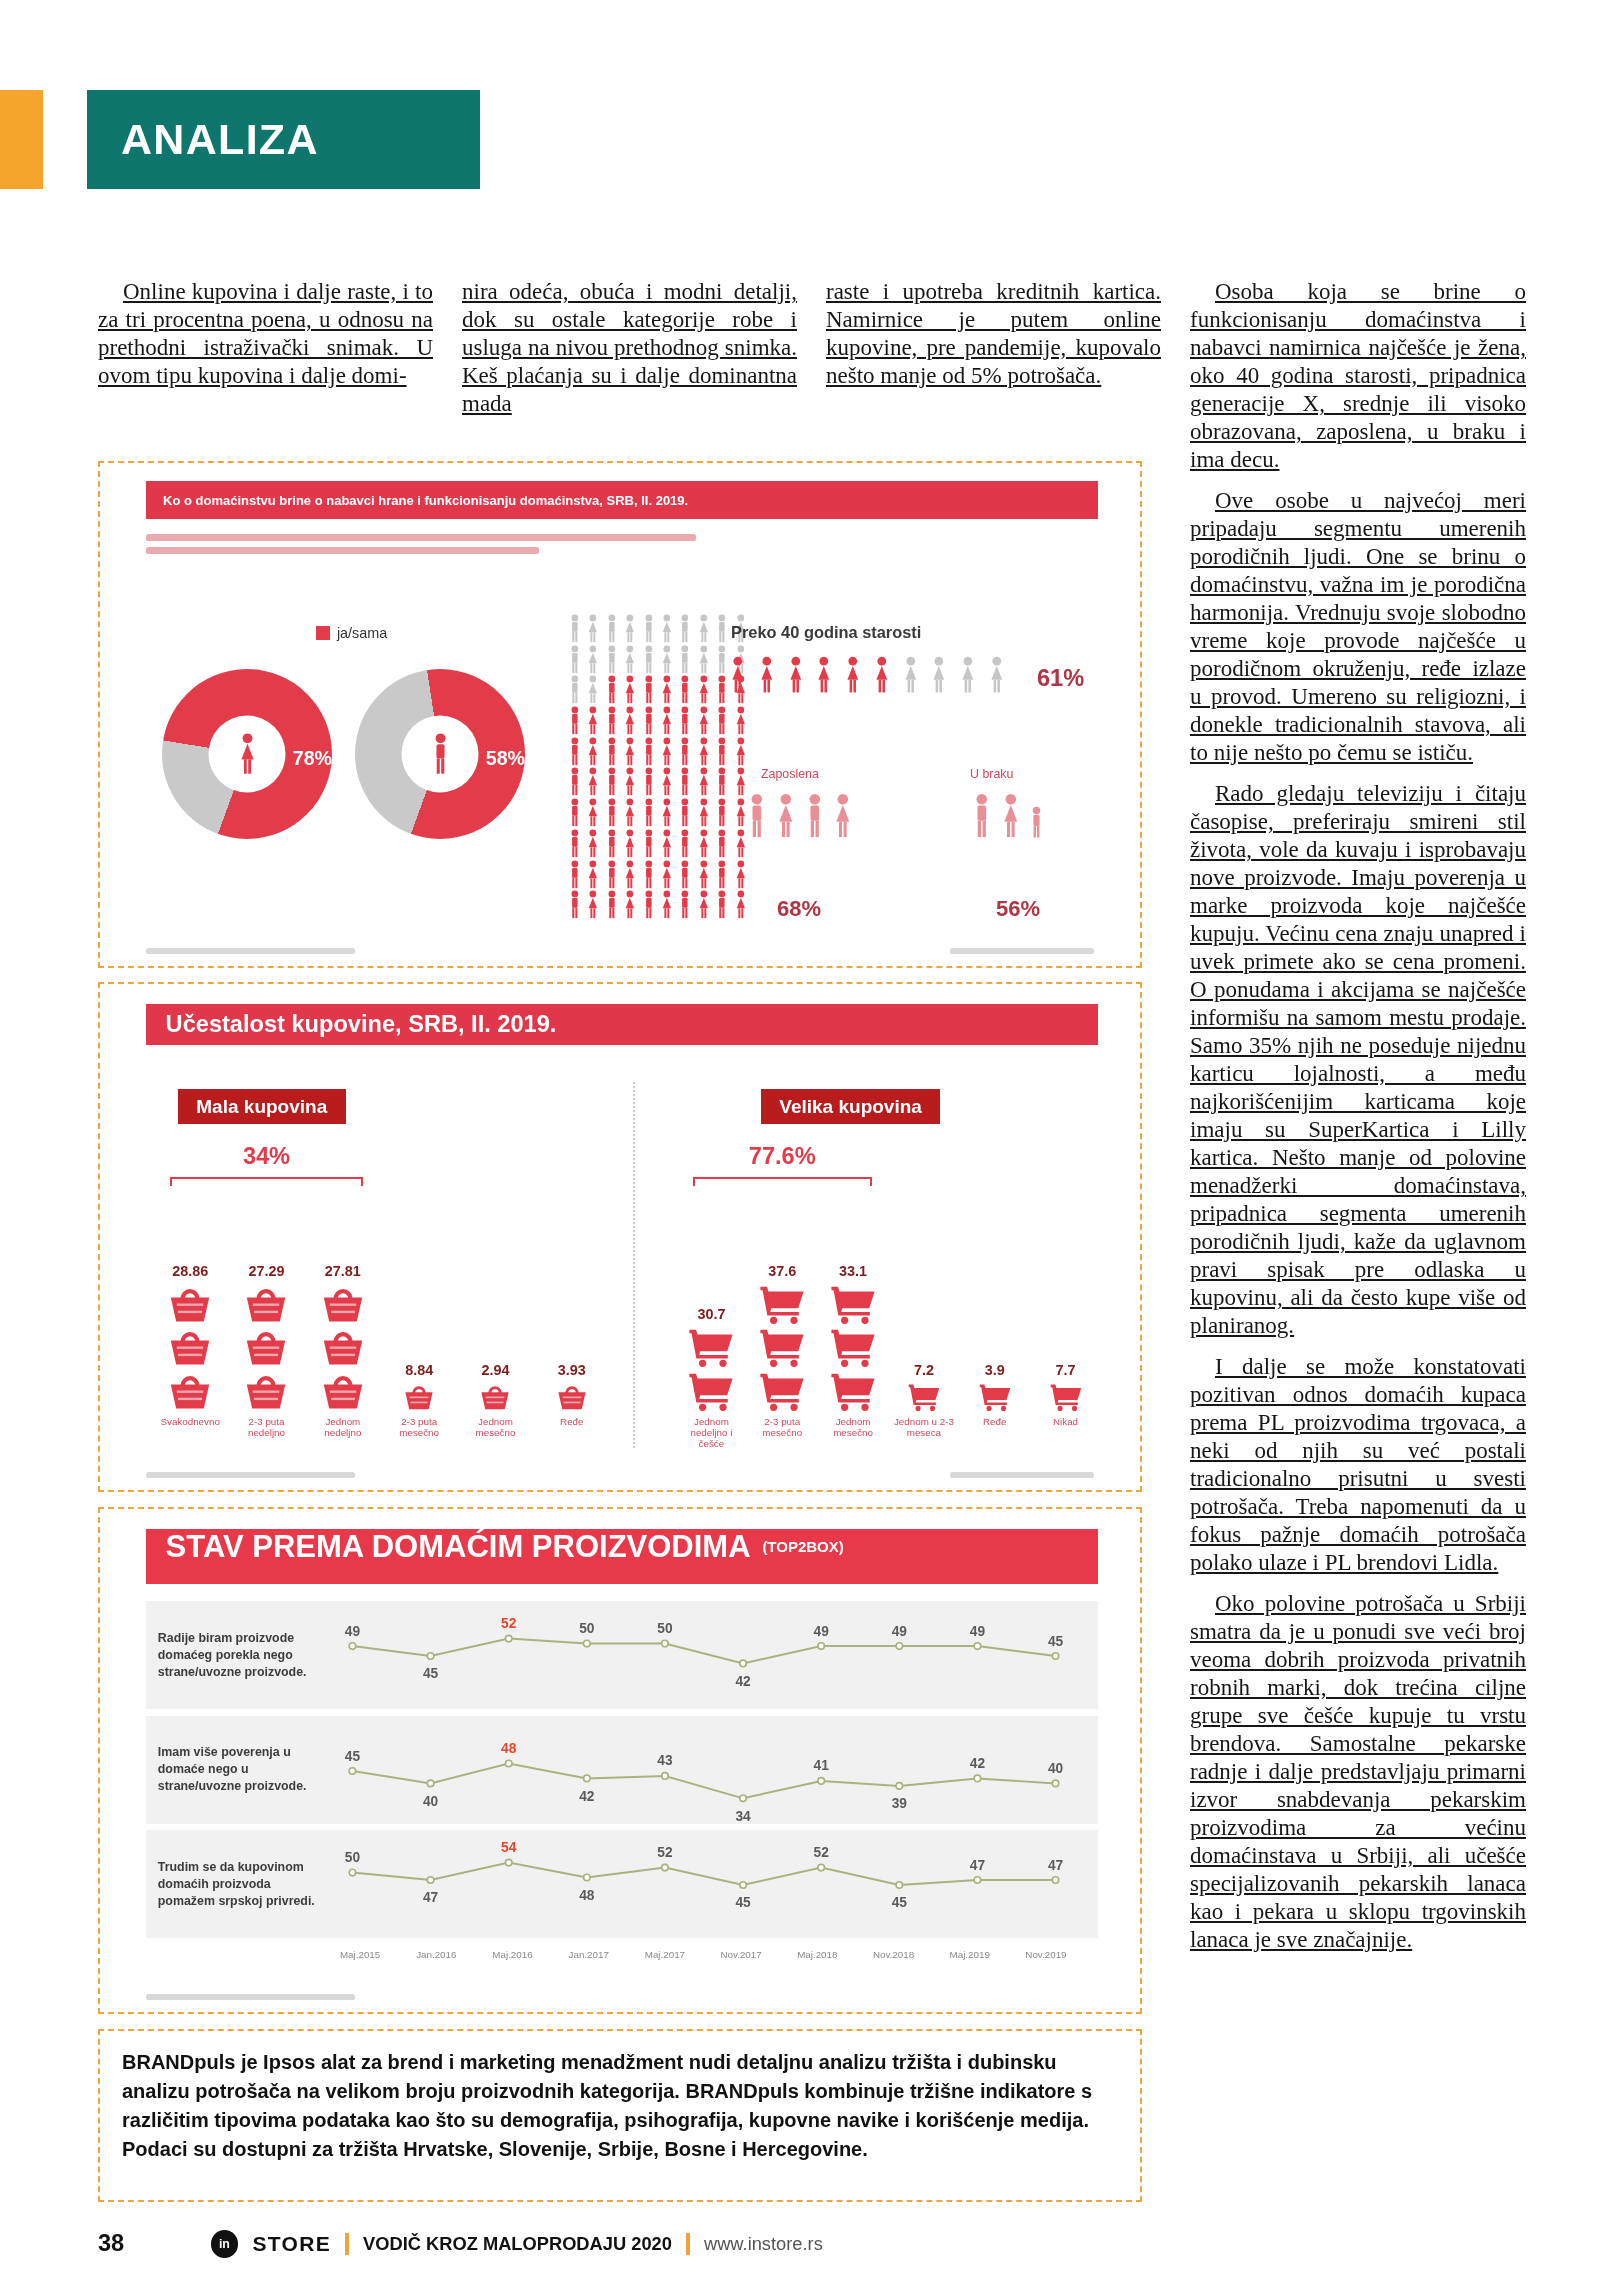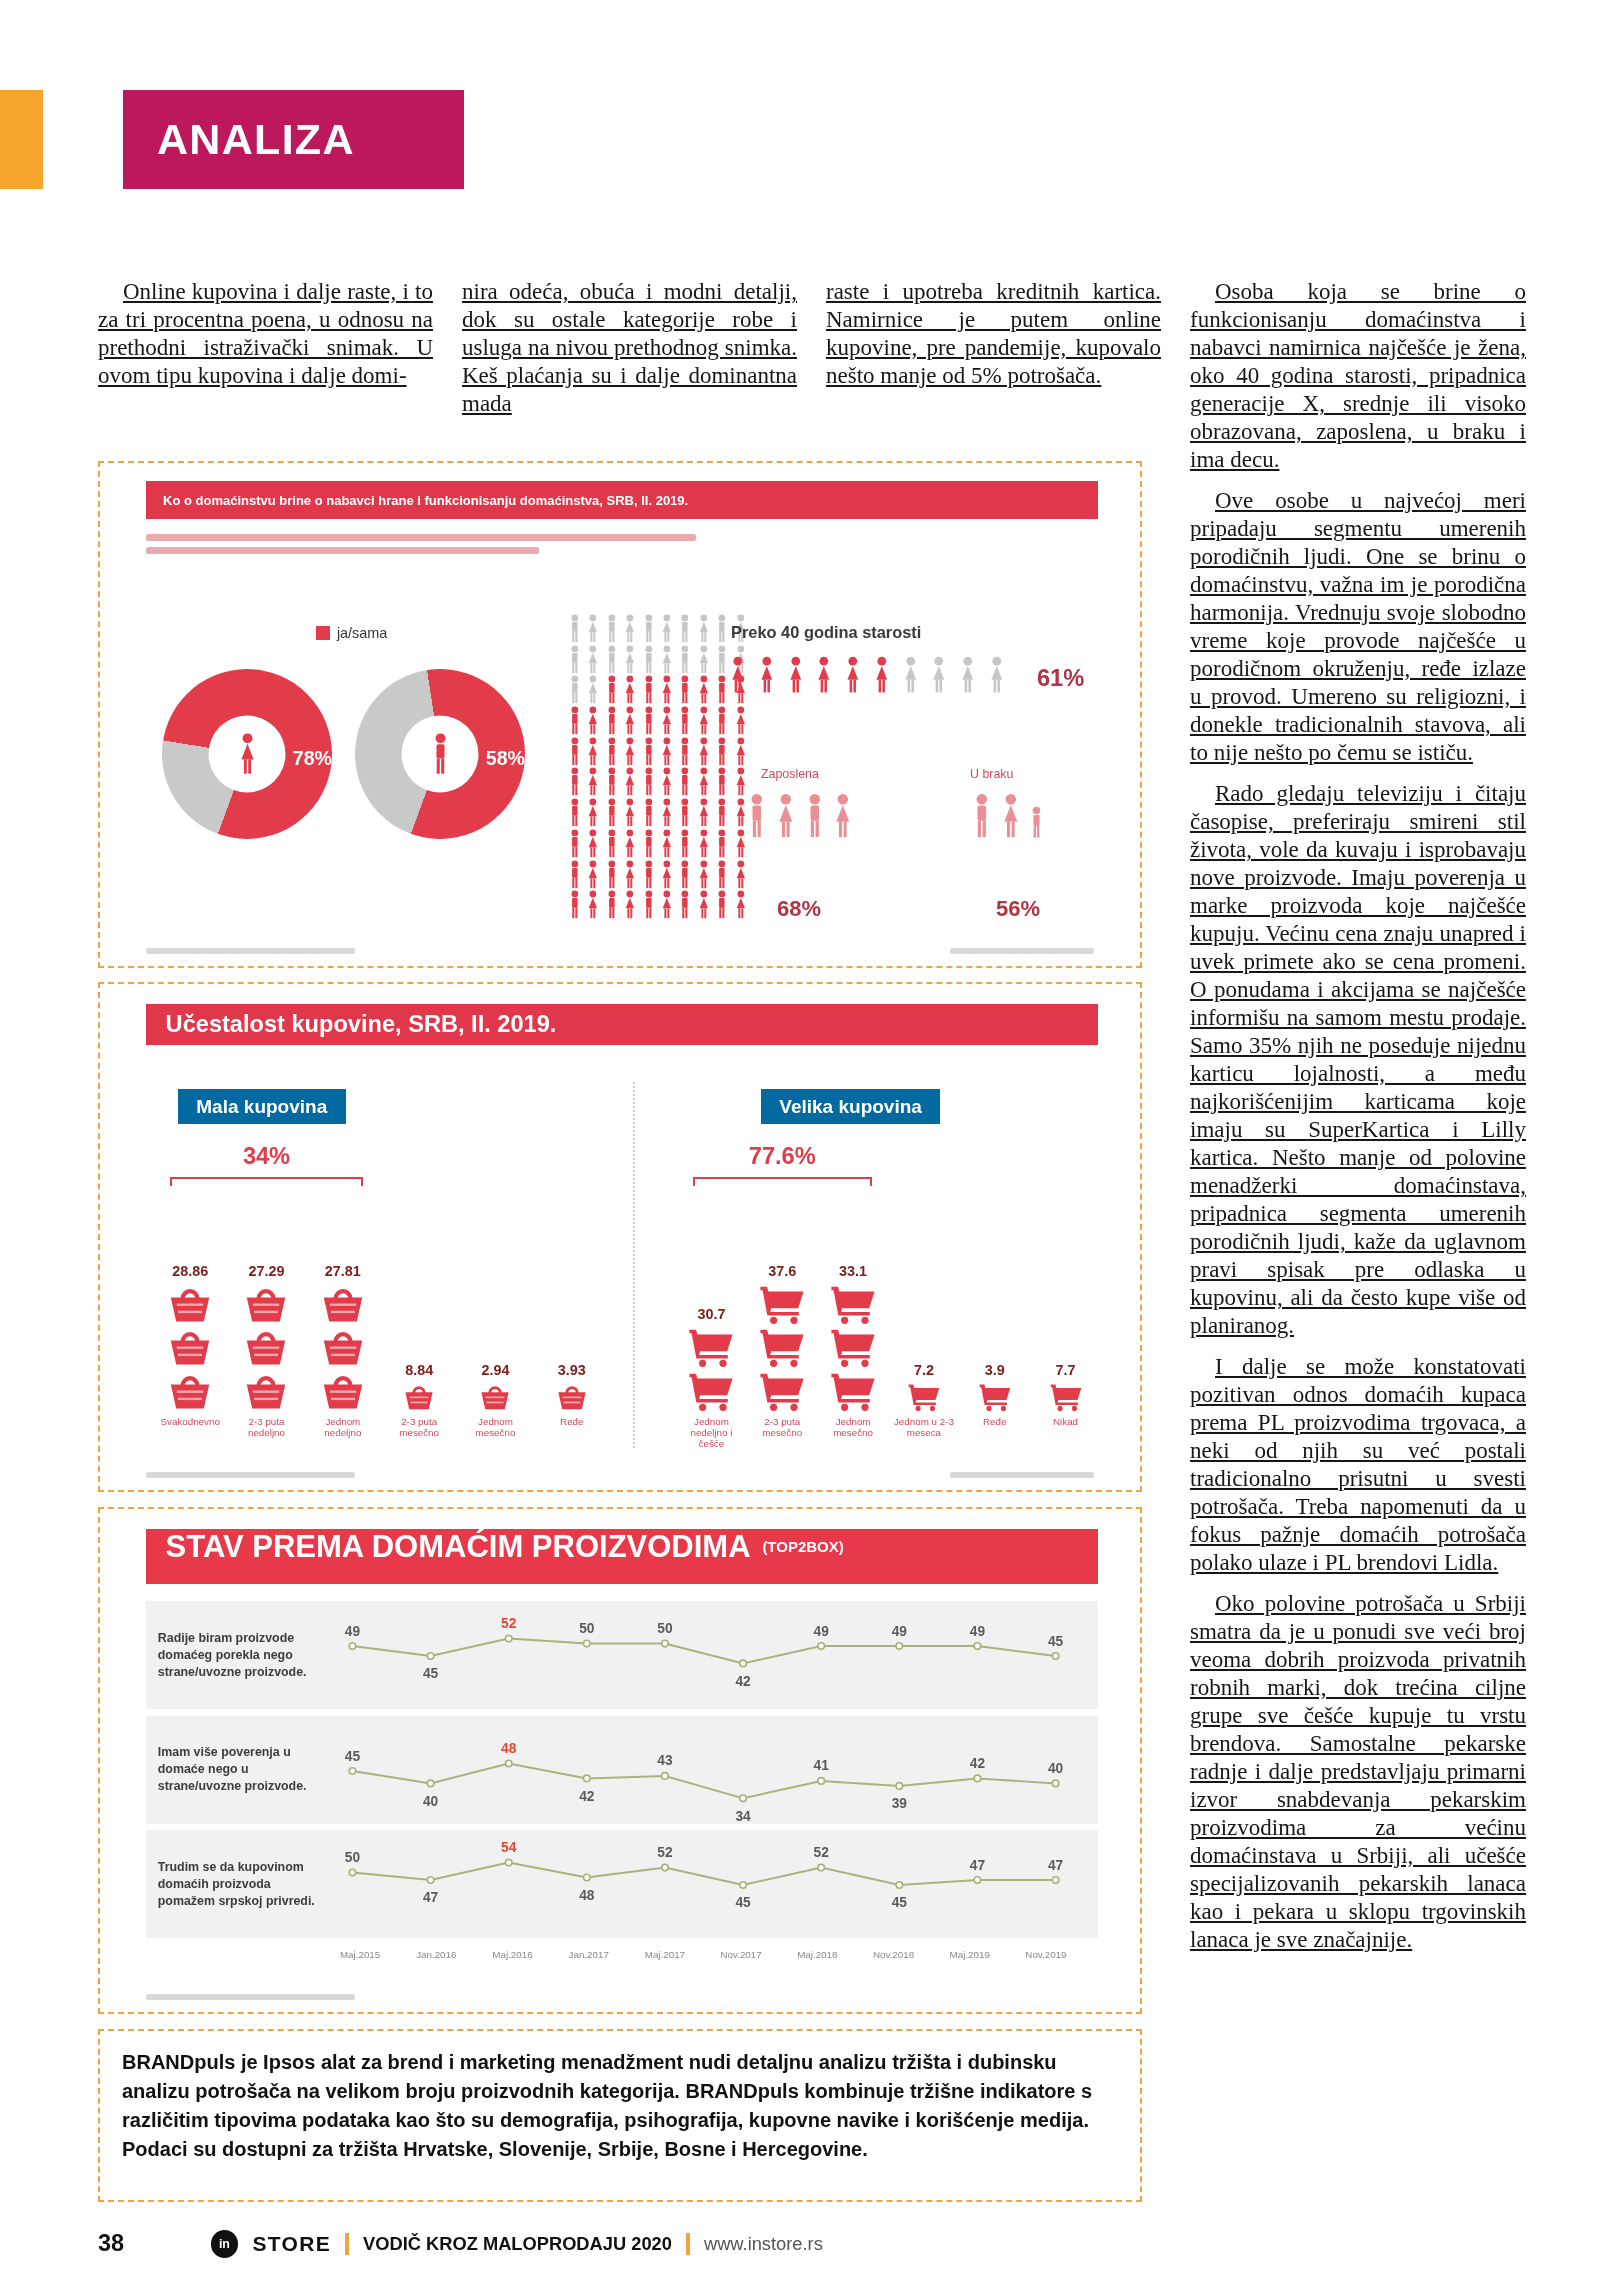--- a/index.html
+++ b/index.html
@@ -1,22 +1,22 @@
 <!DOCTYPE html>
 <html style="font-size:10.5px"><head>
 <meta charset="utf-8">
 <style>
   html,body{margin:0;padding:0;}
   body{background:#ffffff;font-family:"Liberation Serif", serif;color:#1d1d1d;}
   .page{position:relative;width:1623px;height:2295px;background:#fff;overflow:hidden;}
 
   
   .edge-tab{position:absolute;left:0;top:90px;width:43px;height:99px;background:#F5A42C;}
-  .section-band{position:absolute;left:87px;top:90px;width:341px;height:99px;background:#be185d;
-    display:flex;align-items:center;padding-left:34px;box-sizing:border-box;margin-left:36px;}
+  .section-band{position:absolute;left:87px;top:90px;width:393px;height:99px;background:#0f766e;
+    display:flex;align-items:center;padding-left:34px;box-sizing:border-box;}
   .section-band span{font-family:"Liberation Sans",sans-serif;font-weight:bold;font-size:43px;color:#fff;letter-spacing:1.3px;}
 
   
   .col{position:absolute;width:335px;font-size:23px;line-height:28px;text-align:justify;color:#161616;}
   .col p{margin:0 0 13px 0;text-indent:25px;text-decoration:underline;}
   .col p.noindent{text-indent:0;}
   .col-1{left:98px;top:278px;}
   .col-2{left:462px;top:278px;}
   .col-3{left:826px;top:278px;}
   .right-col{left:1190px;top:278px;width:336px;height:1930px;overflow:hidden;}
@@ -68,21 +68,21 @@
   .grp-value{position:absolute;top:433px;font-family:"Liberation Sans",sans-serif;font-weight:bold;font-size:22px;color:#b03545;}
   .grp-value.g0{left:677px;}
   .grp-value.g1{left:896px;}
 
   
   .chart-title-bar2{position:absolute;left:46px;top:19.6px;width:952px;height:41px;background:#E0374A;
     display:flex;align-items:center;padding-left:19.6px;box-sizing:border-box;}
   .chart-title-bar2 span{font-family:"Liberation Sans",sans-serif;font-weight:bold;font-size:23.6px;color:#fff;}
   .vdiv{position:absolute;left:533px;top:98px;height:366px;border-left:2px dotted #c9c9c9;}
   .panel{position:absolute;top:92px;height:386px;}
-  .panel-name{position:absolute;top:13px;background:#0369a1;color:#fff;font-family:"Liberation Sans",sans-serif;
+  .panel-name{position:absolute;top:13px;background:#b91c1c;color:#fff;font-family:"Liberation Sans",sans-serif;
     font-weight:bold;font-size:19px;padding:6.5px 18.3px;}
   .p0 .panel-name{left:26px;}
   .p1 .panel-name{left:85px;}
   .panel-share{position:absolute;top:67px;left:4%;width:42%;text-align:center;
     font-family:"Liberation Sans",sans-serif;font-weight:bold;font-size:23.6px;color:#E23B4A;}
   .bracket{position:absolute;top:101px;left:4%;width:42%;height:9.2px;border:2px solid #E23B4A;border-bottom:none;box-sizing:border-box;}
   .icon-columns{position:absolute;top:128px;left:0;right:0;bottom:0;display:flex;}
   .icon-col{flex:1;display:flex;flex-direction:column;justify-content:flex-end;align-items:center;}
   .col-value{font-family:"Liberation Sans",sans-serif;font-weight:bold;font-size:14.4px;color:#7f1d1d;margin-bottom:3.9px;}
   .icon-stack{display:flex;flex-direction:column;align-items:center;gap:2.6px;}

